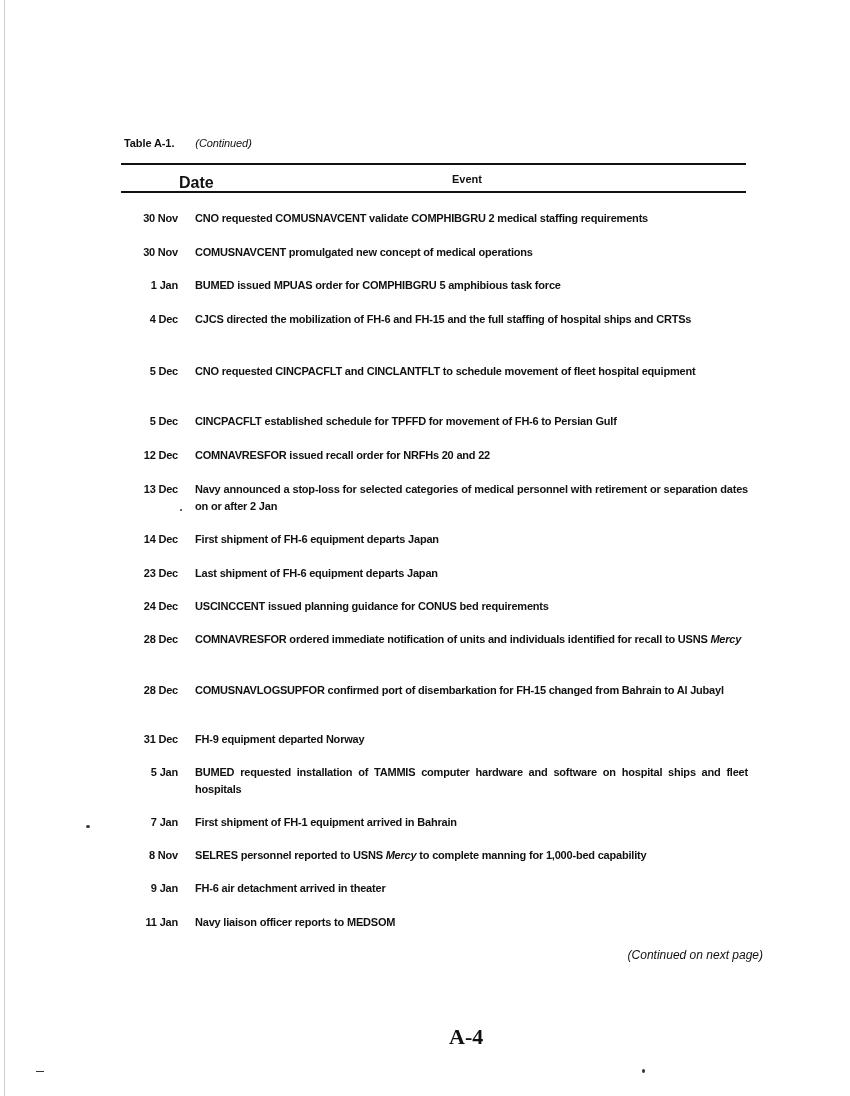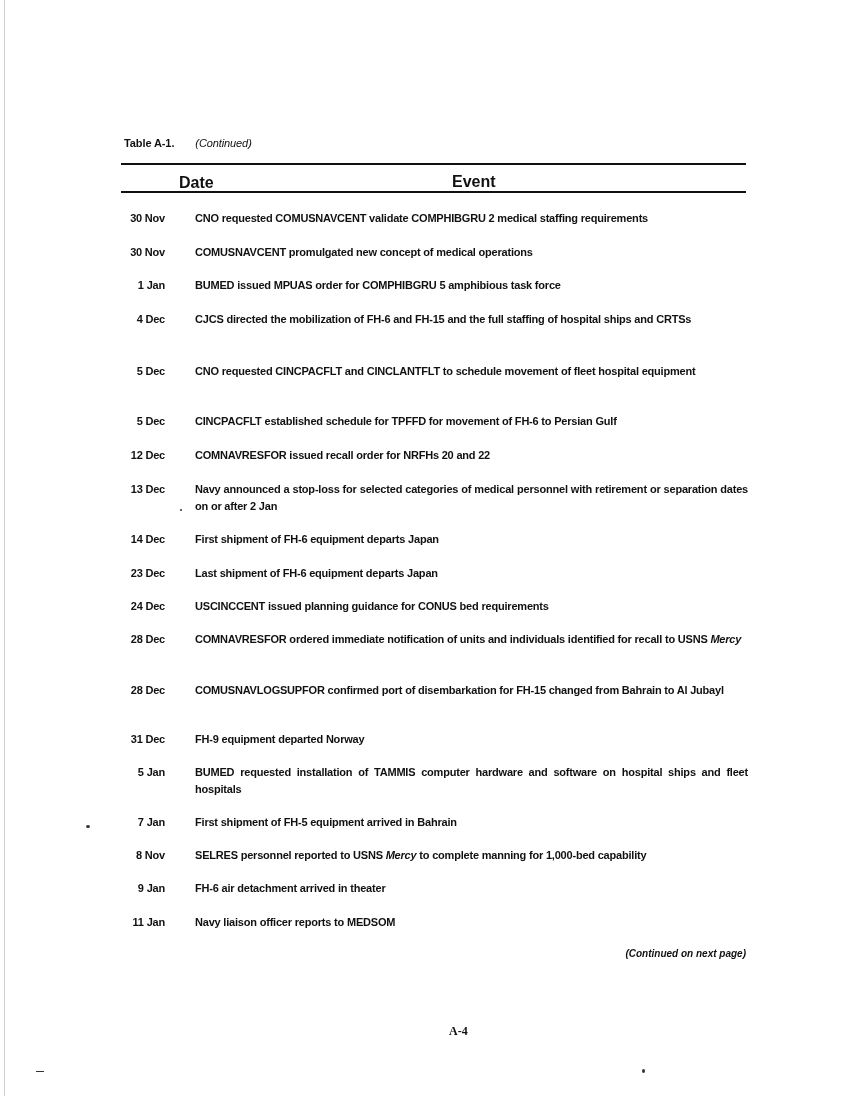--- a/index.html
+++ b/index.html
@@ -7,27 +7,27 @@
     width: 850px; height: 1096px; background: #ffffff; position: relative; overflow: hidden;
     font-family: "Liberation Sans", sans-serif; color: #111;
   }
   .scan-edge { position: absolute; left: 4px; top: 0; width: 1px; height: 1096px; background: #cfcfcf; }
   .title { position: absolute; left: 124px; top: 137px; font-size: 11px; font-weight: bold; letter-spacing: -0.1px; }
   .title .cont { font-weight: normal; font-style: italic; margin-left: 18px; }
   .rule { position: absolute; left: 121px; width: 625px; background: #111; }
   .rule.top { top: 163px; height: 2px; }
   .rule.mid { top: 191px; height: 2px; }
   .hdr-date { position: absolute; left: 131px; top: 174px; font-size: 16px; font-weight: bold; margin-left: 48px; }
-  .hdr-event { position: absolute; left: 452px; top: 173px; font-size: 16px; font-weight: bold; }
+  .hdr-event { position: absolute; left: 452px; top: 173px; font-size: 11px; font-weight: bold; }
   .row { position: absolute; left: 121px; width: 625px; font-size: 11px; font-weight: bold; line-height: 17px; letter-spacing: -0.2px; }
-  .row .date { position: absolute; left: 0; width: 44px; text-align: right; }
+  .row .date { position: absolute; left: 13px; width: 44px; text-align: right; }
   .row .event { position: absolute; left: 74px; width: 553px; text-align: justify; }
   .row .event i { }
-  .continued { position: absolute; right: 104px; top: 948px; font-size: 10px; font-weight: bold; font-style: italic; }
-  .page-num { position: absolute; left: 449px; top: 1024px; font-family: "Liberation Serif", serif; font-size: 12px; font-weight: bold; }
+  .continued { position: absolute; right: 87px; top: 948px; font-size: 12px; font-weight: normal; font-style: italic; }
+  .page-num { position: absolute; left: 449px; top: 1024px; font-family: "Liberation Serif", serif; font-size: 22px; font-weight: bold; }
   .speck { position: absolute; background: #333; border-radius: 50%; }
 </style>
 </head>
 <body>
 
 <div class="scan-edge"></div>
 
 <div class="title">
   <span>Table A-1.</span>
   <span class="cont">(Continued)</span>
@@ -93,21 +93,21 @@
 <div class="row" style="top:731px">
   <span class="date">31 Dec</span>
   <span class="event">FH-9 equipment departed Norway</span>
 </div>
 <div class="row" style="top:764px">
   <span class="date">5 Jan</span>
   <span class="event">BUMED requested installation of TAMMIS computer hardware and software on hospital ships and fleet hospitals</span>
 </div>
 <div class="row" style="top:814px">
   <span class="date">7 Jan</span>
-  <span class="event">First shipment of FH-5 equipment arrived in Bahrain</span>
+  <span class="event">First shipment of FH-1 equipment arrived in Bahrain</span>
 </div>
 <div class="row" style="top:847px">
   <span class="date">8 Nov</span>
   <span class="event"><span>SELRES personnel reported to USNS </span><i>Mercy</i><span> to complete manning for 1,000-bed capability</span></span>
 </div>
 <div class="row" style="top:880px">
   <span class="date">9 Jan</span>
   <span class="event">FH-6 air detachment arrived in theater</span>
 </div>
 <div class="row" style="top:914px">

